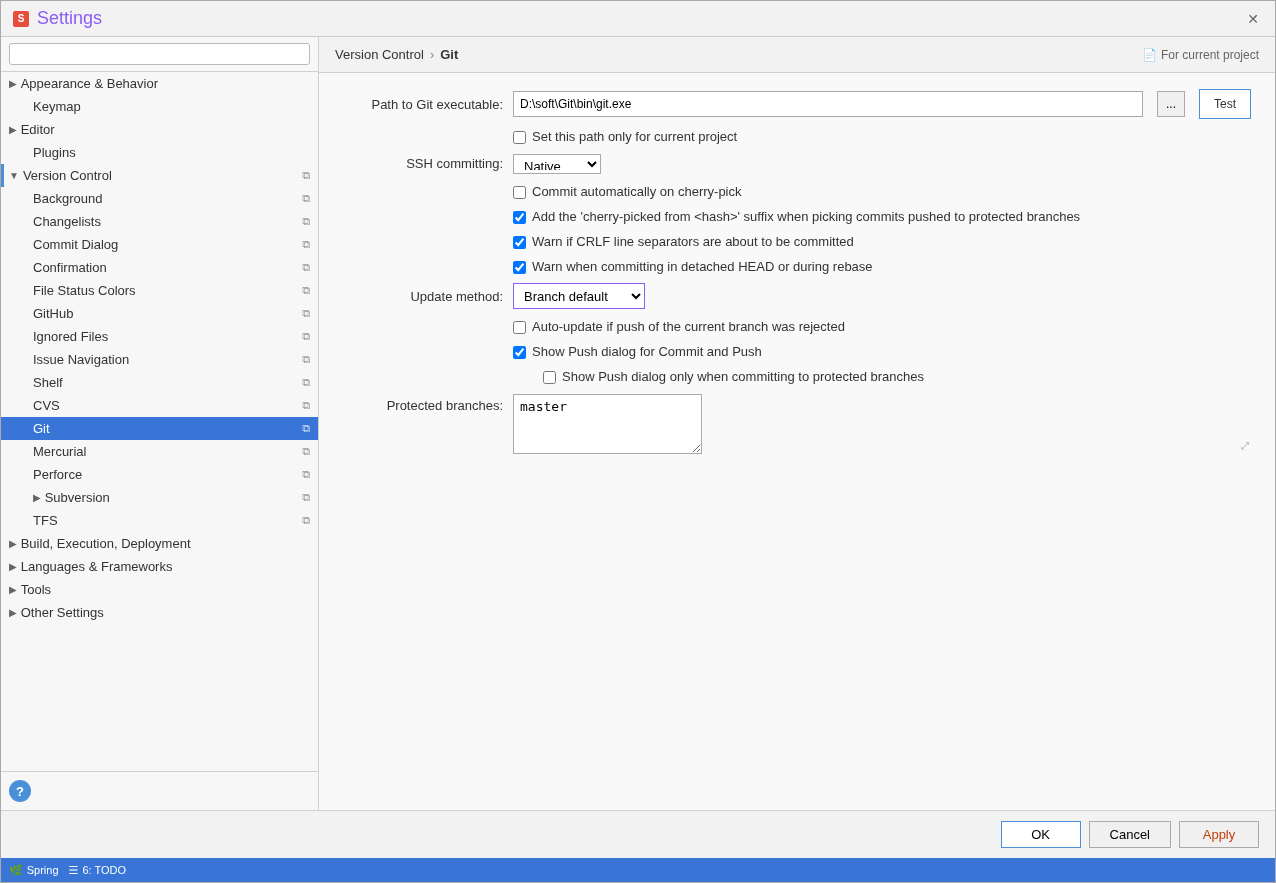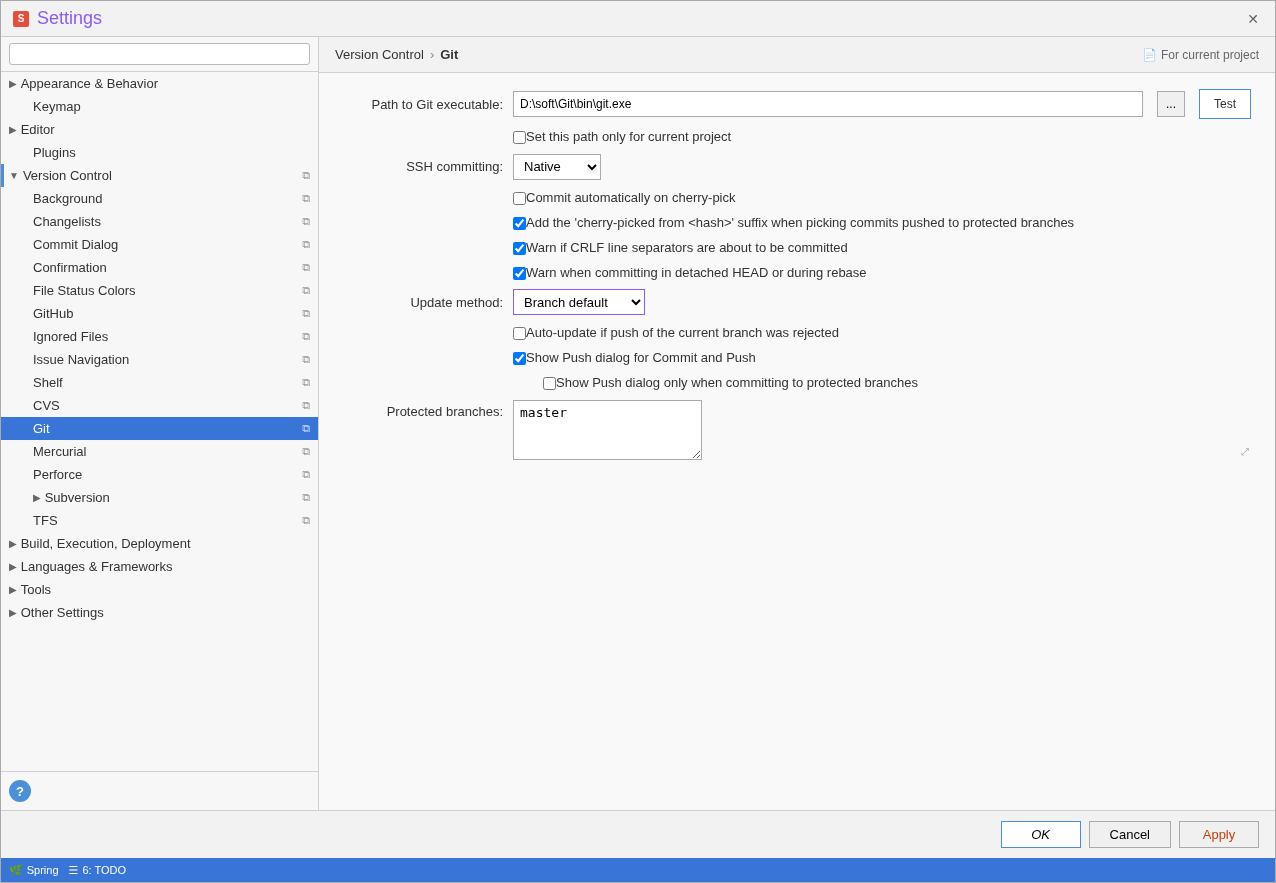--- a/index.html
+++ b/index.html
@@ -237,41 +237,42 @@
 
     .checkbox-row {
       display: flex;
       align-items: flex-start;
       margin-bottom: 8px;
       padding-left: 170px;
     }
     .checkbox-row label {
       display: flex;
       align-items: flex-start;
+      gap: 6px;
       cursor: pointer;
       font-size: 13px;
       color: #333;
       line-height: 1.3;
     }
     .checkbox-row input[type="checkbox"] {
       margin-top: 2px;
       cursor: pointer;
     }
 
     .ssh-row {
       display: flex;
       align-items: center;
       margin-bottom: 10px;
     }
     .ssh-select {
       padding: 3px 20px 3px 6px;
       border: 1px solid #aaa;
       background: white;
       font-size: 13px;
-      height: 26px;
+      height: 20px;
       cursor: pointer;
       appearance: auto;
     }
 
     .update-method-row {
       display: flex;
       align-items: center;
       margin-bottom: 10px;
     }
     .update-select {
@@ -327,21 +328,20 @@
       border: 1px solid #aaa;
       background: #f0f0f0;
       cursor: pointer;
       font-size: 13px;
       min-width: 80px;
       text-align: center;
     }
     .footer-btn.primary {
       background: white;
       border-color: #4a90d9;
-      font-style: italic;
     }
     .footer-btn.disabled {
       color: #c2410c;
       cursor: default;
     }
 
     
     .status-bar {
       height: 24px;
       background: #3875d7;

